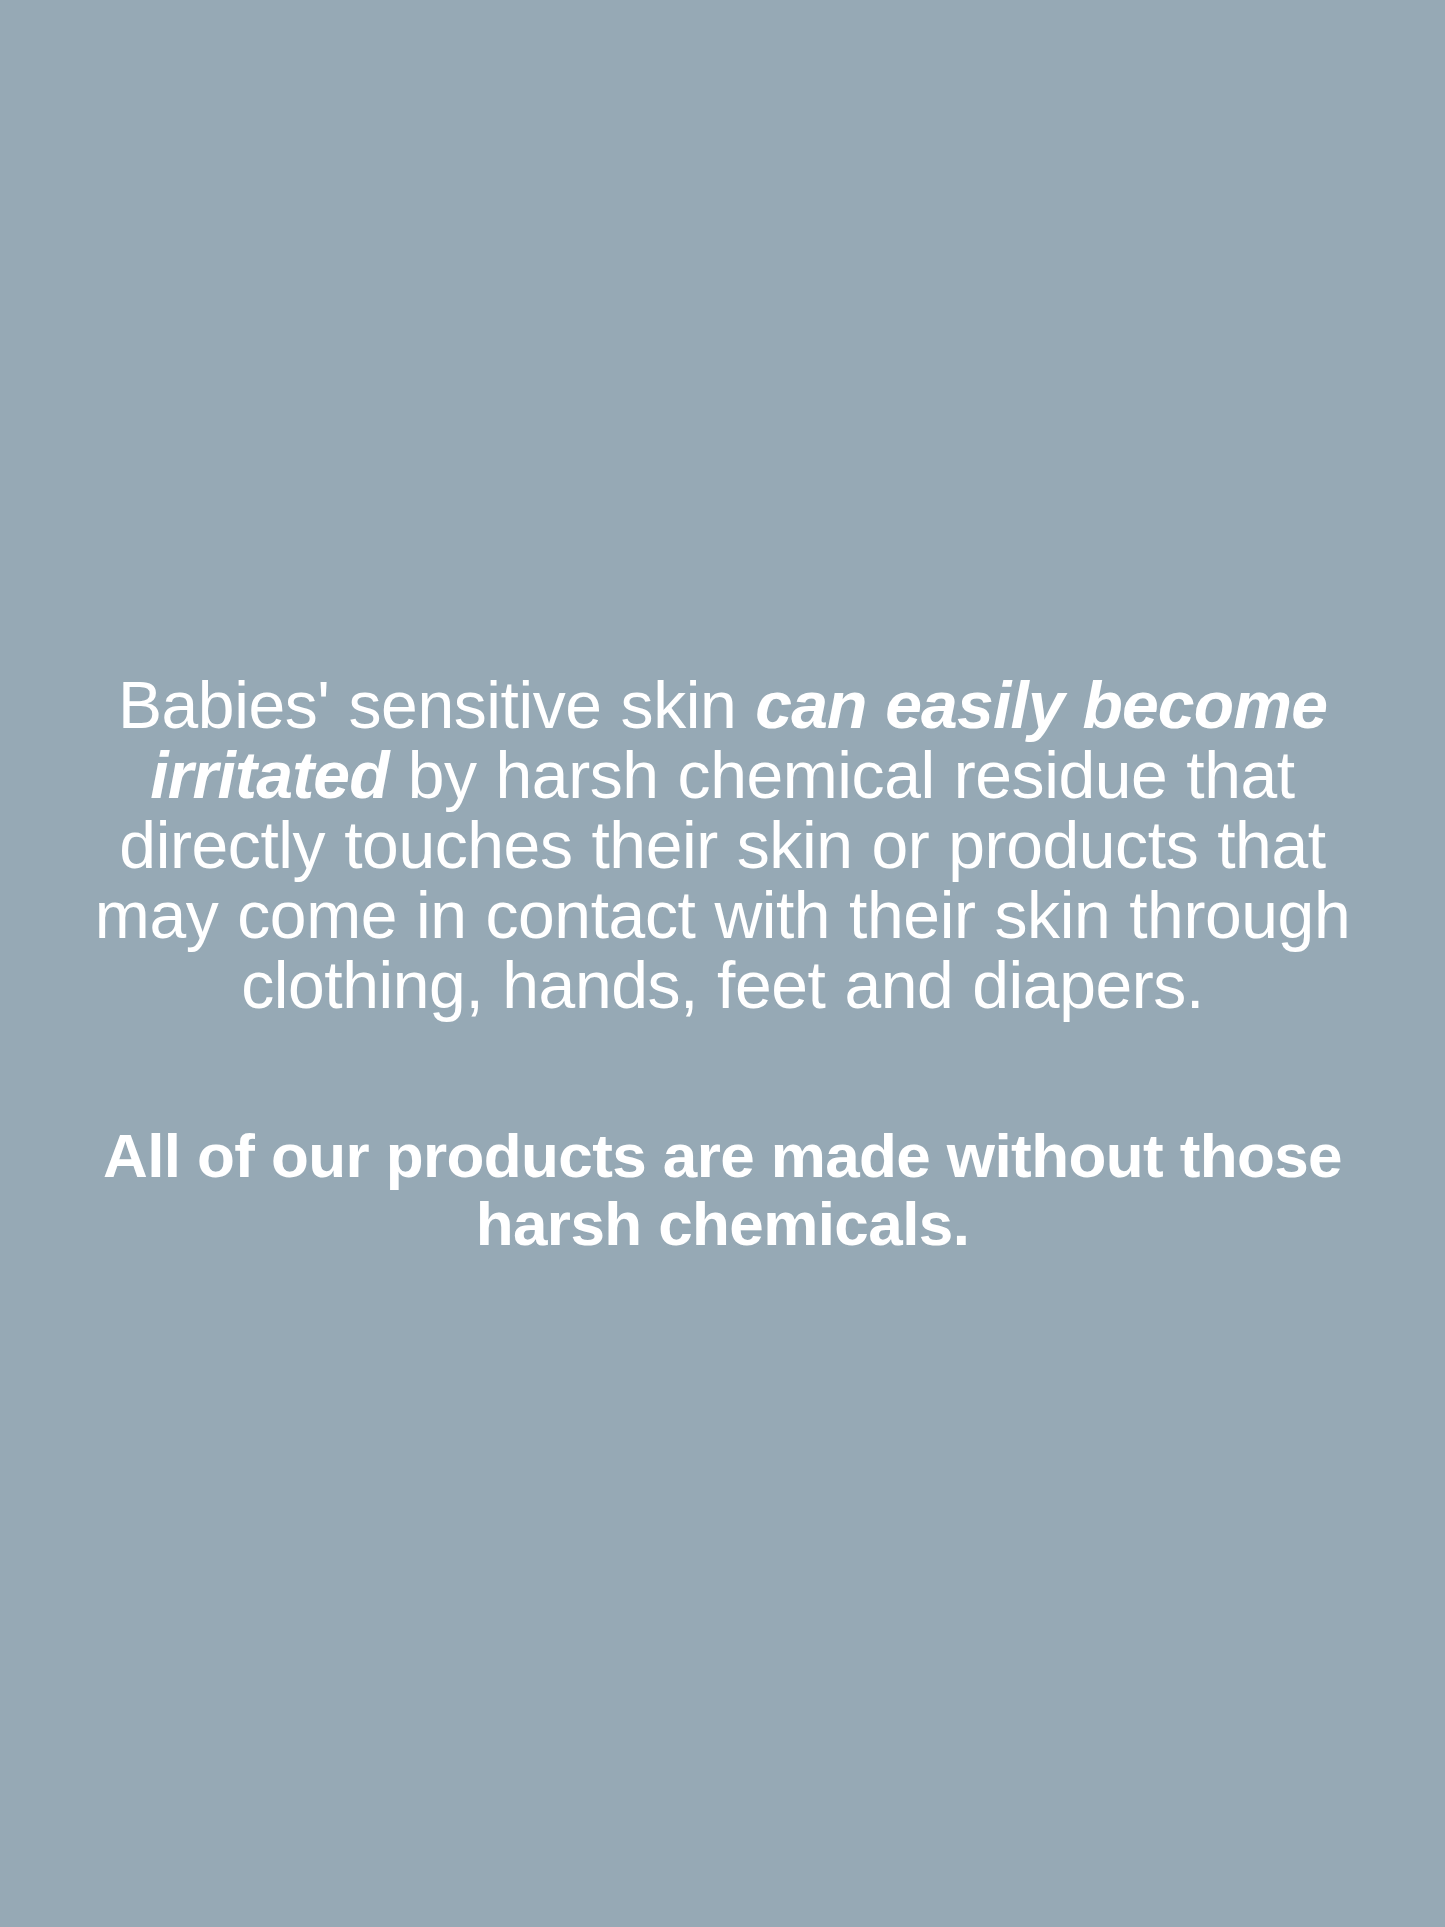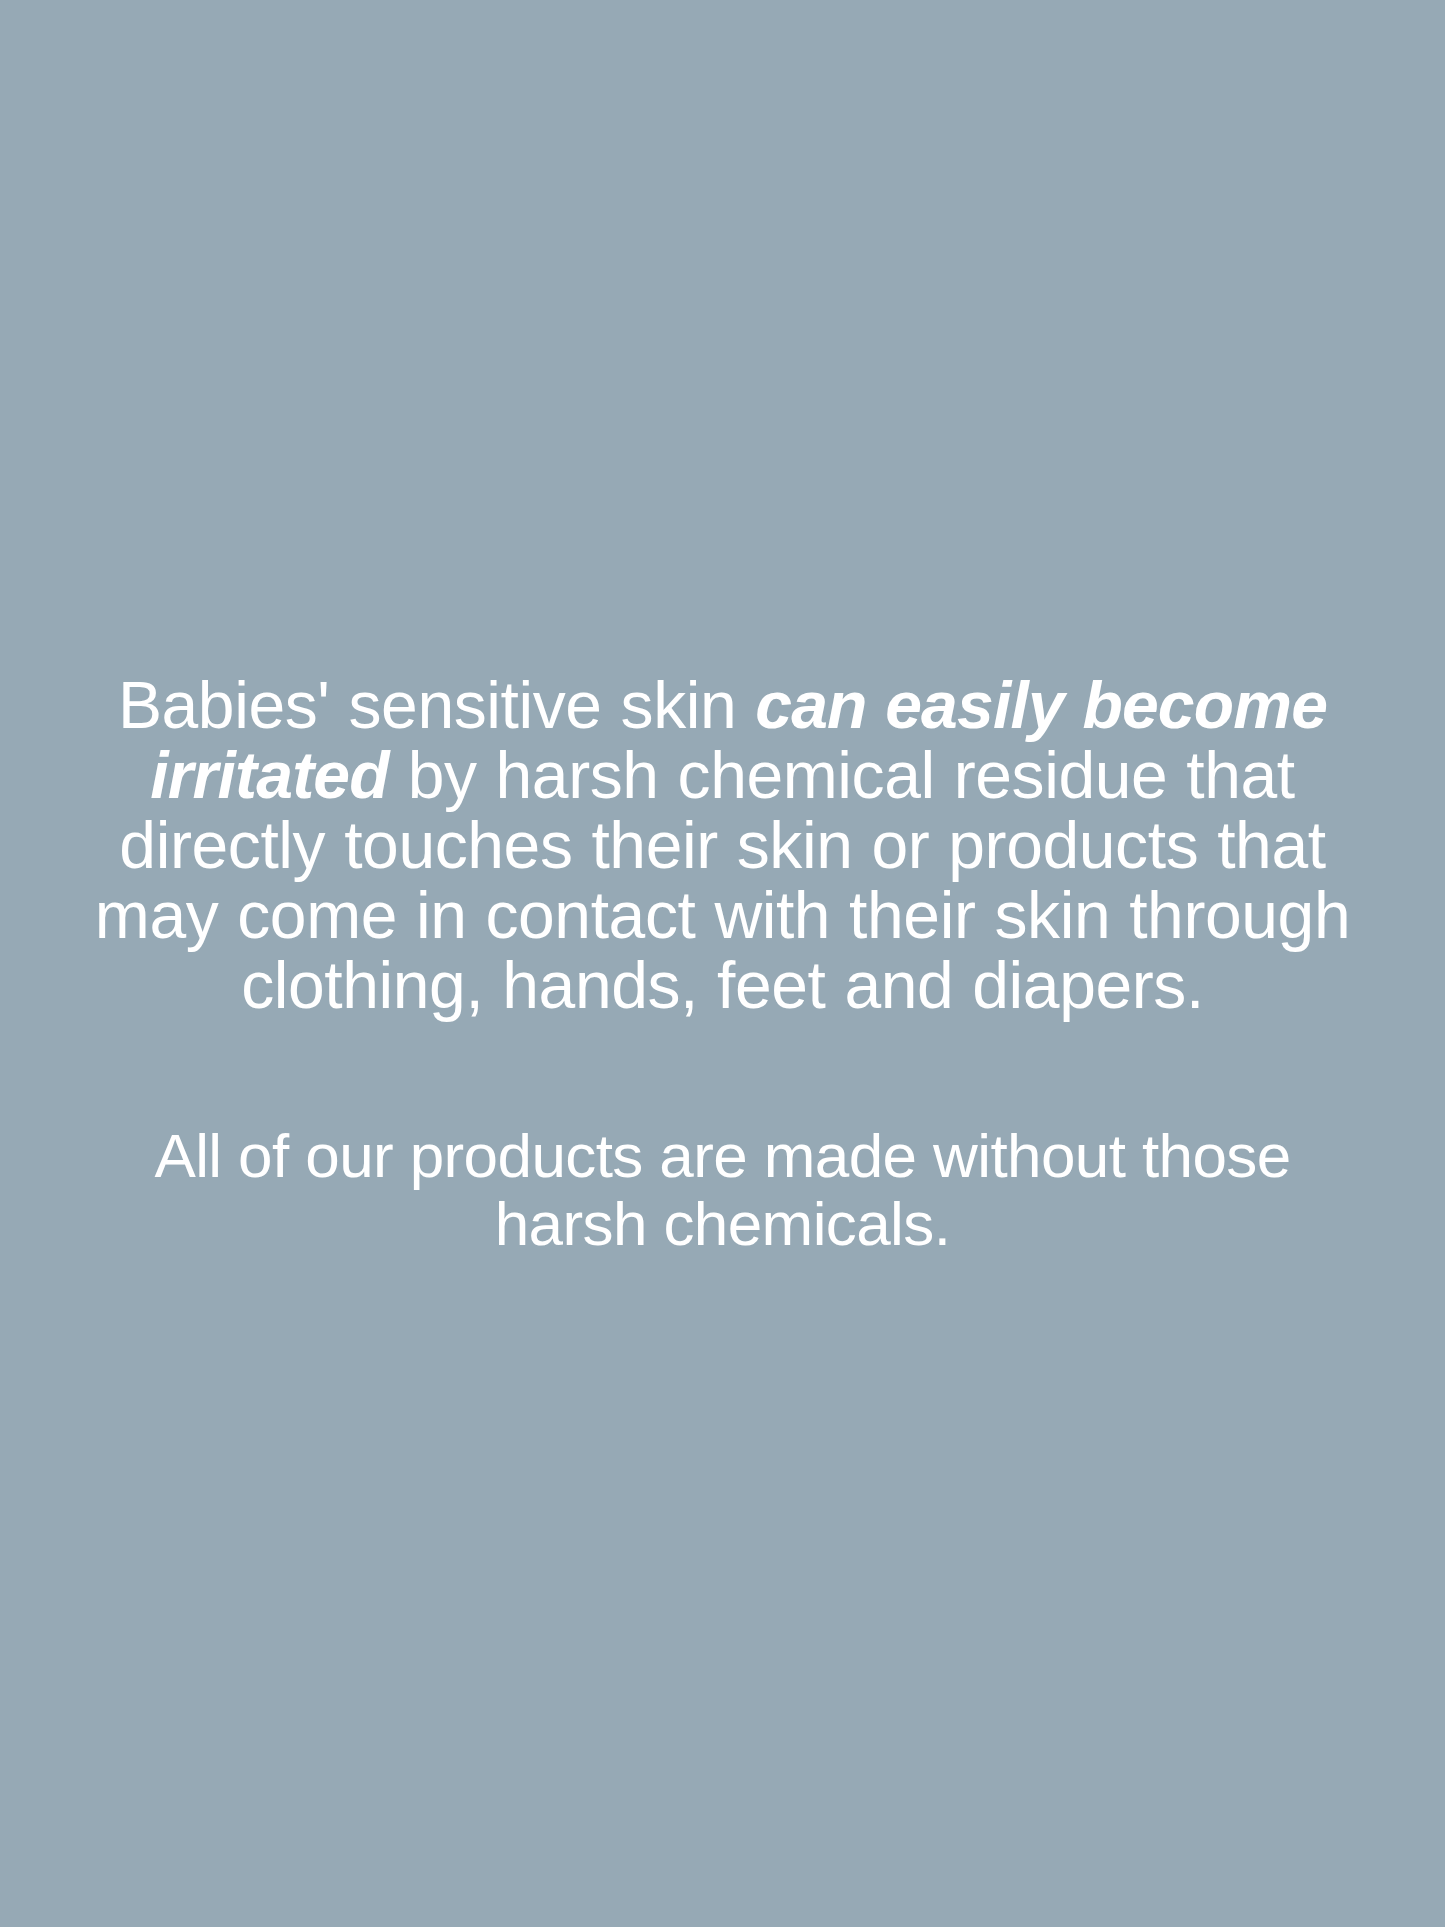--- a/index.html
+++ b/index.html
@@ -54,21 +54,21 @@
   }
 
   .paragraph-gap {
     height: 102px;
   }
 
   .paragraph-claim {
     font-family: "Liberation Sans", sans-serif;
     font-size: 62px;
     line-height: 68px;
-    font-weight: 400;
+    font-weight: 700;
     letter-spacing: -0.6px;
     color: #FFFFFF;
     margin: 0;
     text-align: center;
   }
 </style>
 </head>
 <body>
 
 <div id="canvas" style="background: rgb(150, 169, 181); color: rgb(255, 255, 255);">

